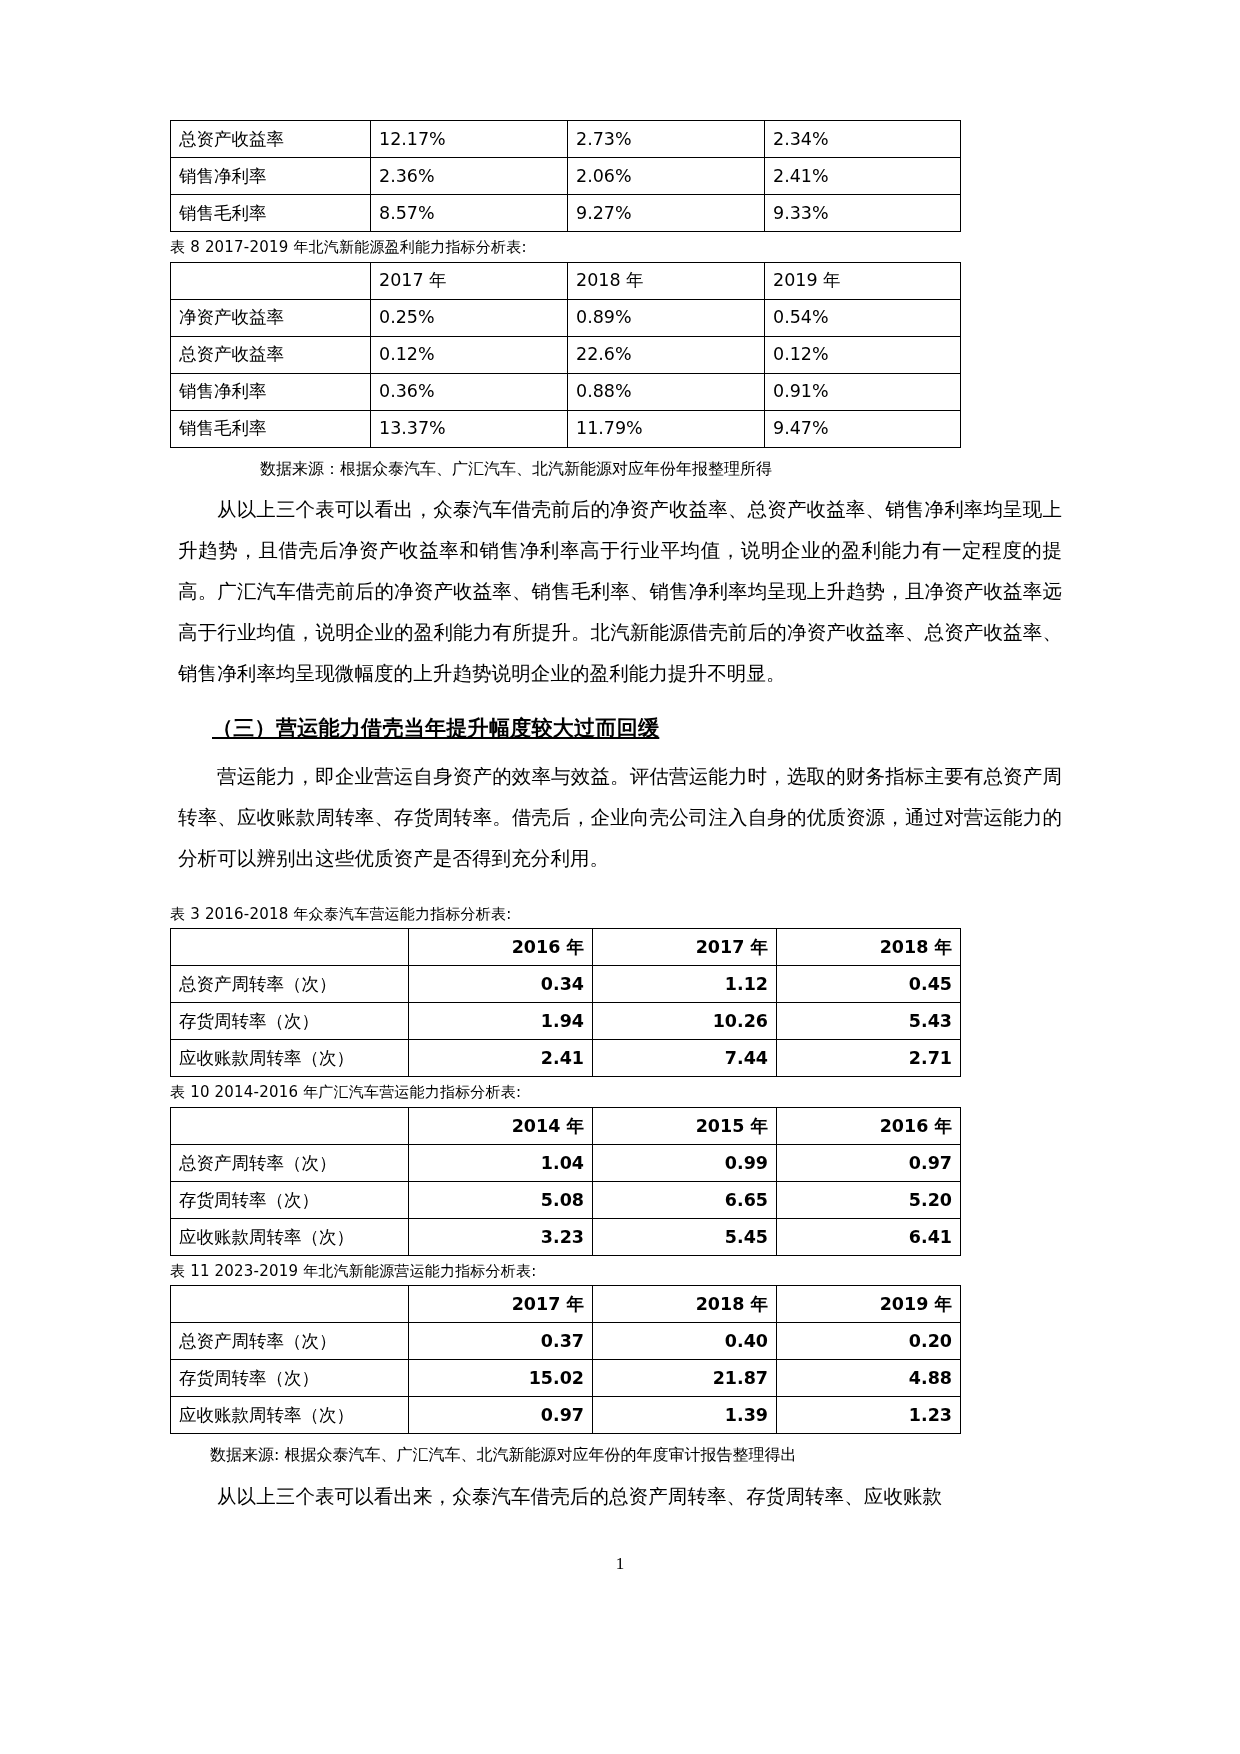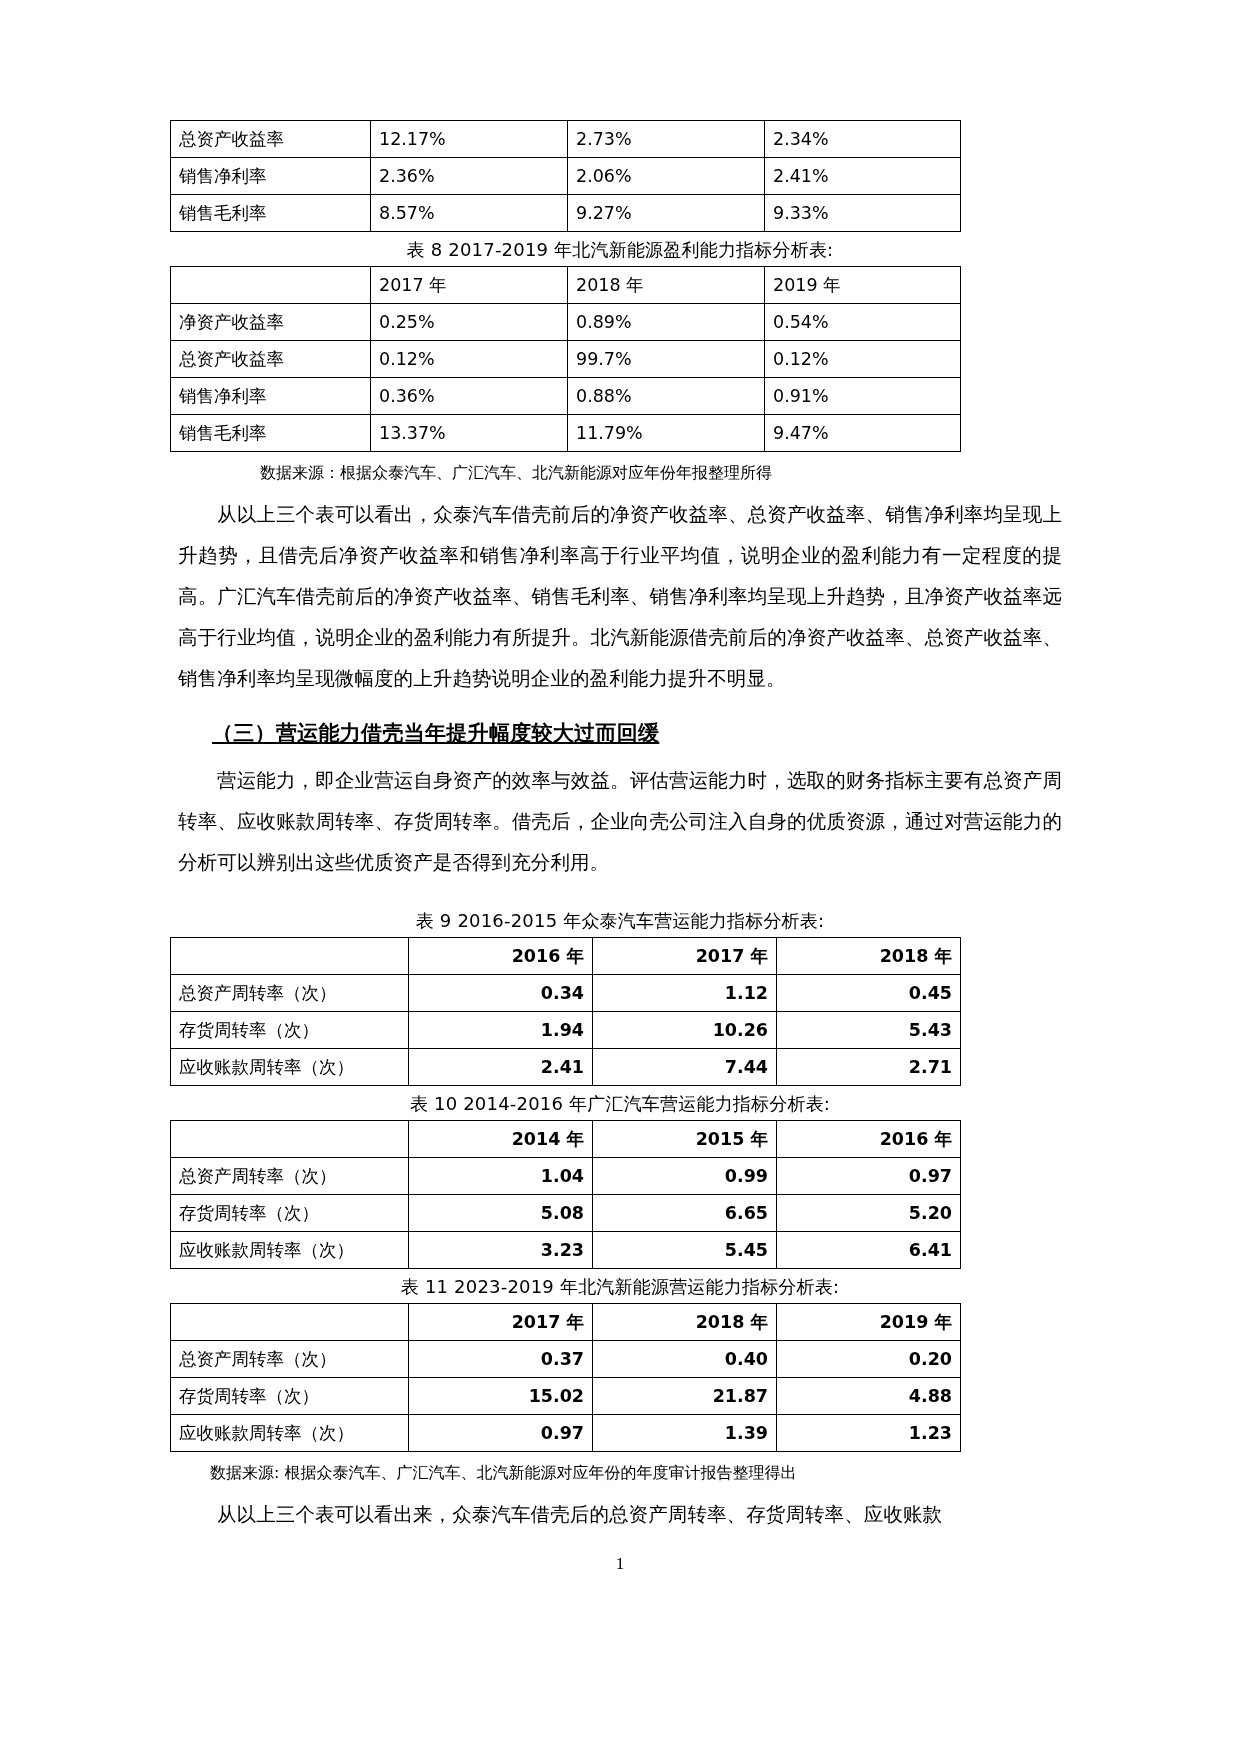--- a/index.html
+++ b/index.html
@@ -44,22 +44,22 @@
   table.doc-table col.c1 { width: 197px; }
   table.doc-table col.c2 { width: 197px; }
   table.doc-table col.c3 { width: 196px; }
   table.doc-table.wide col.c0 { width: 238px; }
   table.doc-table.wide col.c1 { width: 184px; }
   table.doc-table.wide col.c2 { width: 184px; }
   table.doc-table.wide col.c3 { width: 184px; }
   td.num-center { text-align: right; font-weight: bold; }
   
   .table-caption {
-    text-align: center;
-    font-size: 18px;
+    text-align: left;
+    font-size: 15px;
     line-height: 1.5;
     padding: 4px 0 3px 0;
     font-family: "DejaVu Sans", "Liberation Sans", sans-serif;
     letter-spacing: 0.2px;
   }
   .source-note {
     font-size: 16px;
     line-height: 1.6;
     padding: 8px 0 0 0;
     text-align: left;
@@ -150,21 +150,21 @@
       </tr>
       <tr>
         <td>净资产收益率</td>
         <td>0.25%</td>
         <td>0.89%</td>
         <td>0.54%</td>
       </tr>
       <tr>
         <td>总资产收益率</td>
         <td>0.12%</td>
-        <td>99.7%</td>
+        <td>22.6%</td>
         <td>0.12%</td>
       </tr>
       <tr>
         <td>销售净利率</td>
         <td>0.36%</td>
         <td>0.88%</td>
         <td>0.91%</td>
       </tr>
       <tr>
         <td>销售毛利率</td>
@@ -178,21 +178,21 @@
   <div class="source-note">数据来源：根据众泰汽车、广汇汽车、北汽新能源对应年份年报整理所得</div>
 
   <p class="body">从以上三个表可以看出，众泰汽车借壳前后的净资产收益率、总资产收益率、销售净利率均呈现上升趋势，且借壳后净资产收益率和销售净利率高于行业平均值，说明企业的盈利能力有一定程度的提高。广汇汽车借壳前后的净资产收益率、销售毛利率、销售净利率均呈现上升趋势，且净资产收益率远高于行业均值，说明企业的盈利能力有所提升。北汽新能源借壳前后的净资产收益率、总资产收益率、销售净利率均呈现微幅度的上升趋势说明企业的盈利能力提升不明显。</p>
 
   <h3 class="section-head">（三）营运能力借壳当年提升幅度较大过而回缓</h3>
 
   <p class="body">营运能力，即企业营运自身资产的效率与效益。评估营运能力时，选取的财务指标主要有总资产周转率、应收账款周转率、存货周转率。借壳后，企业向壳公司注入自身的优质资源，通过对营运能力的分析可以辨别出这些优质资产是否得到充分利用。</p>
 
   <div class="spacer-12"></div>
 
-  <div class="table-caption">表 9  2016-2015 年众泰汽车营运能力指标分析表:</div>
+  <div class="table-caption">表 3  2016-2018 年众泰汽车营运能力指标分析表:</div>
 
   <table class="doc-table wide">
     <colgroup>
         <col class="c0">
         <col class="c1">
         <col class="c2">
         <col class="c3">
       </colgroup>
     <tbody>
       <tr>

